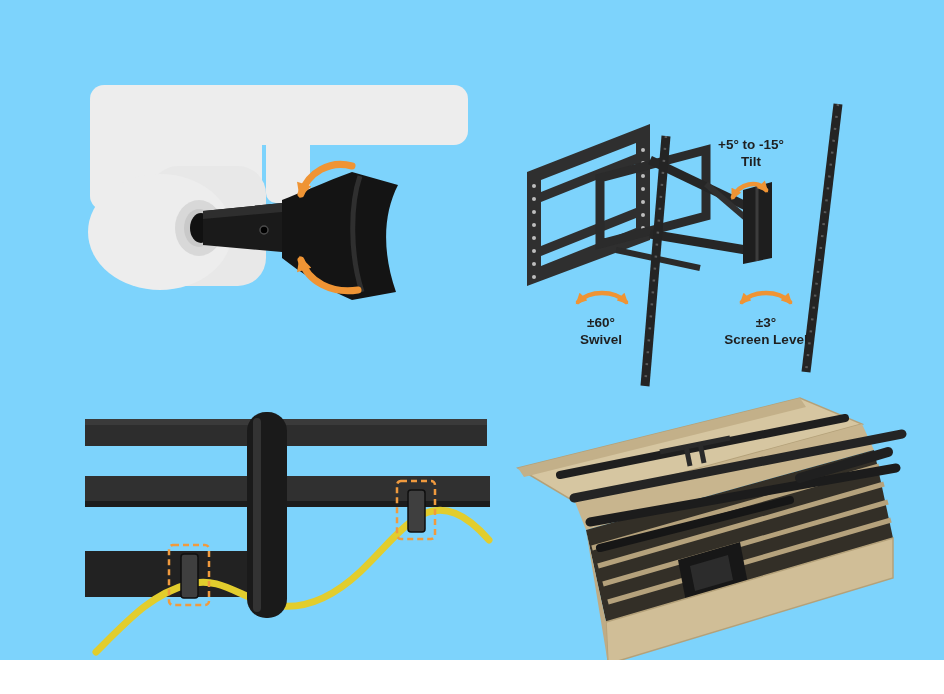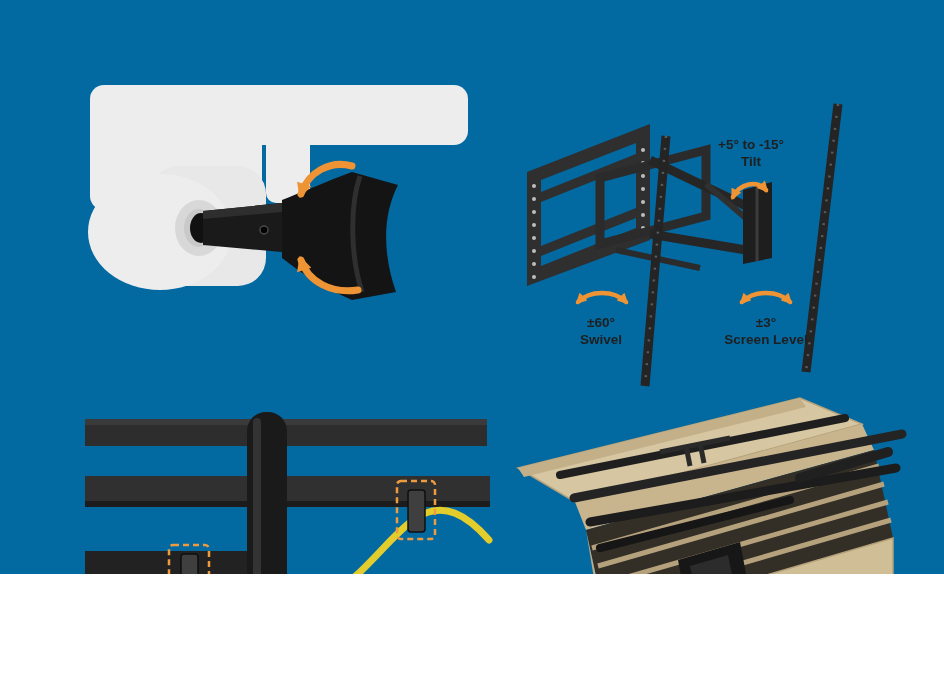--- a/index.html
+++ b/index.html
@@ -1,20 +1,20 @@
 <!DOCTYPE html>
 <html><head>
 <meta charset="utf-8">
 <style>
   html, body { margin: 0; padding: 0; background: #ffffff; }
   .stage {
     position: relative;
     width: 944px;
-    height: 574px;
-    background: #0369a1;
+    height: 660px;
+    background: #7dd3fc;
     overflow: hidden;
     font-family: "Liberation Sans", sans-serif;
   }
   .stage svg { position: absolute; left: 0; top: 0; }
   .lbl {
     font-family: "Liberation Sans", sans-serif;
     font-weight: 700;
     font-size: 13.5px;
     fill: #1f1f1f;
     text-anchor: middle;

